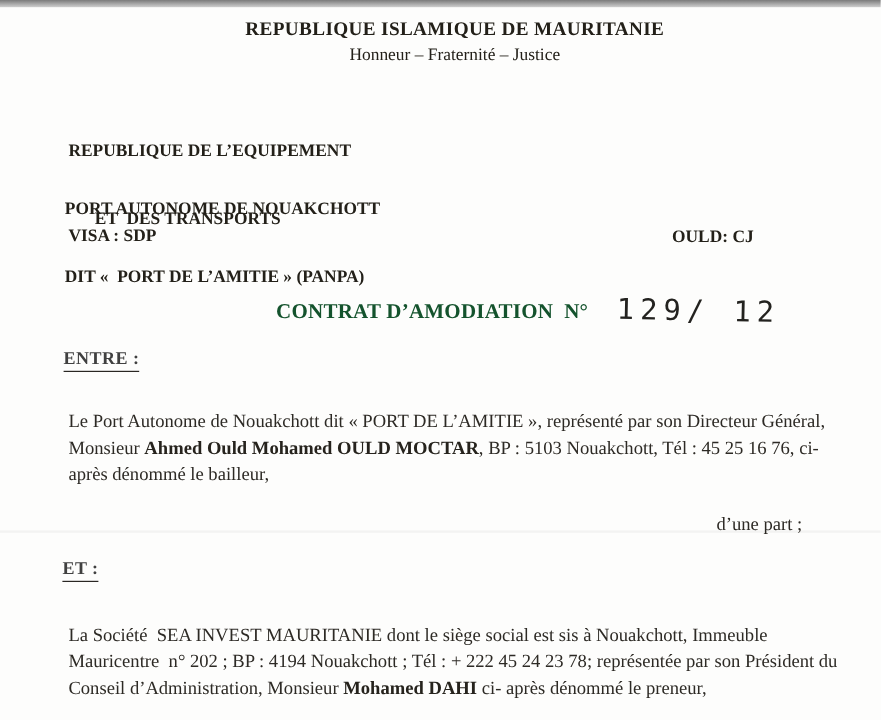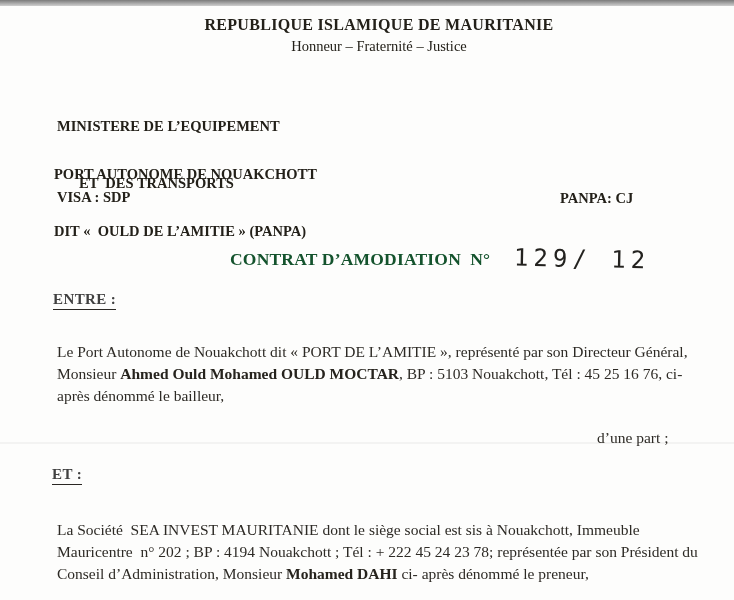--- a/index.html
+++ b/index.html
@@ -122,31 +122,31 @@
 
   <div class="scan-top-edge"></div>
   <div class="scan-streak"></div>
 
   <div class="center-head">
     <div class="republic">REPUBLIQUE ISLAMIQUE DE MAURITANIE</div>
     <div class="motto">Honneur – Fraternité – Justice</div>
   </div>
 
   <div class="block-bold ministry">
-    <div>MINISTERE DE L’EQUIPEMENT</div>
+    <div>REPUBLIQUE DE L’EQUIPEMENT</div>
     <div class="ministry-l2">ET  DES TRANSPORTS</div>
   </div>
 
   <div class="block-bold authority">
     <div>PORT AUTONOME DE NOUAKCHOTT</div>
-    <div>DIT «  OULD DE L’AMITIE » (PANPA)</div>
+    <div>DIT «  PORT DE L’AMITIE » (PANPA)</div>
   </div>
 
   <div class="block-bold visa-left">VISA : SDP</div>
-  <div class="block-bold visa-right">PANPA: CJ</div>
+  <div class="block-bold visa-right">OULD: CJ</div>
 
   <div class="title-row">
     <span class="title-label">CONTRAT D’AMODIATION  N°</span>
     <span class="stamp">129/ 12</span>
   </div>
 
   <div class="heading-u entre">ENTRE :</div>
 
   <p class="para para1"><span>Le Port Autonome de Nouakchott dit « PORT DE L’AMITIE », représenté par son Directeur Général, Monsieur </span><b>Ahmed Ould Mohamed OULD MOCTAR</b><span>, BP : 5103 Nouakchott, Tél : 45 25 16 76, ci- après dénommé le bailleur,</span></p>
 

